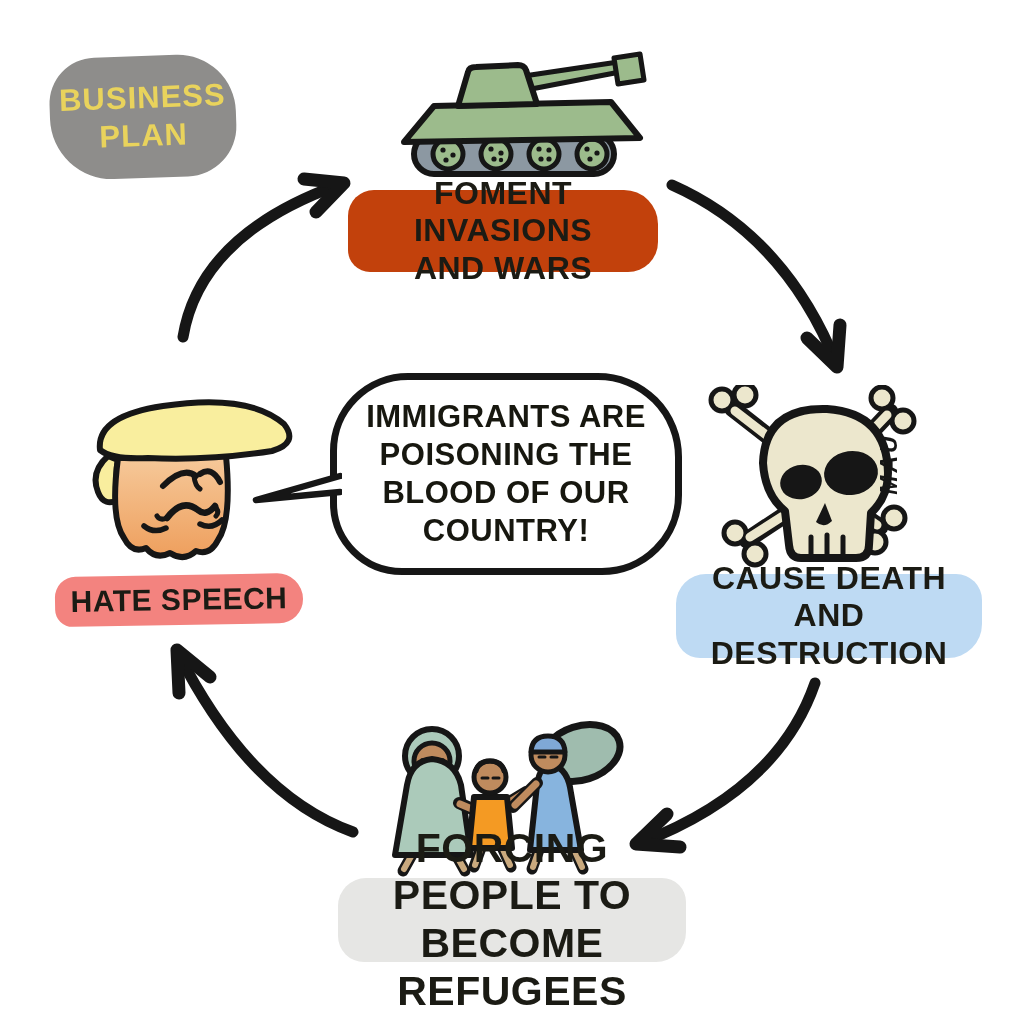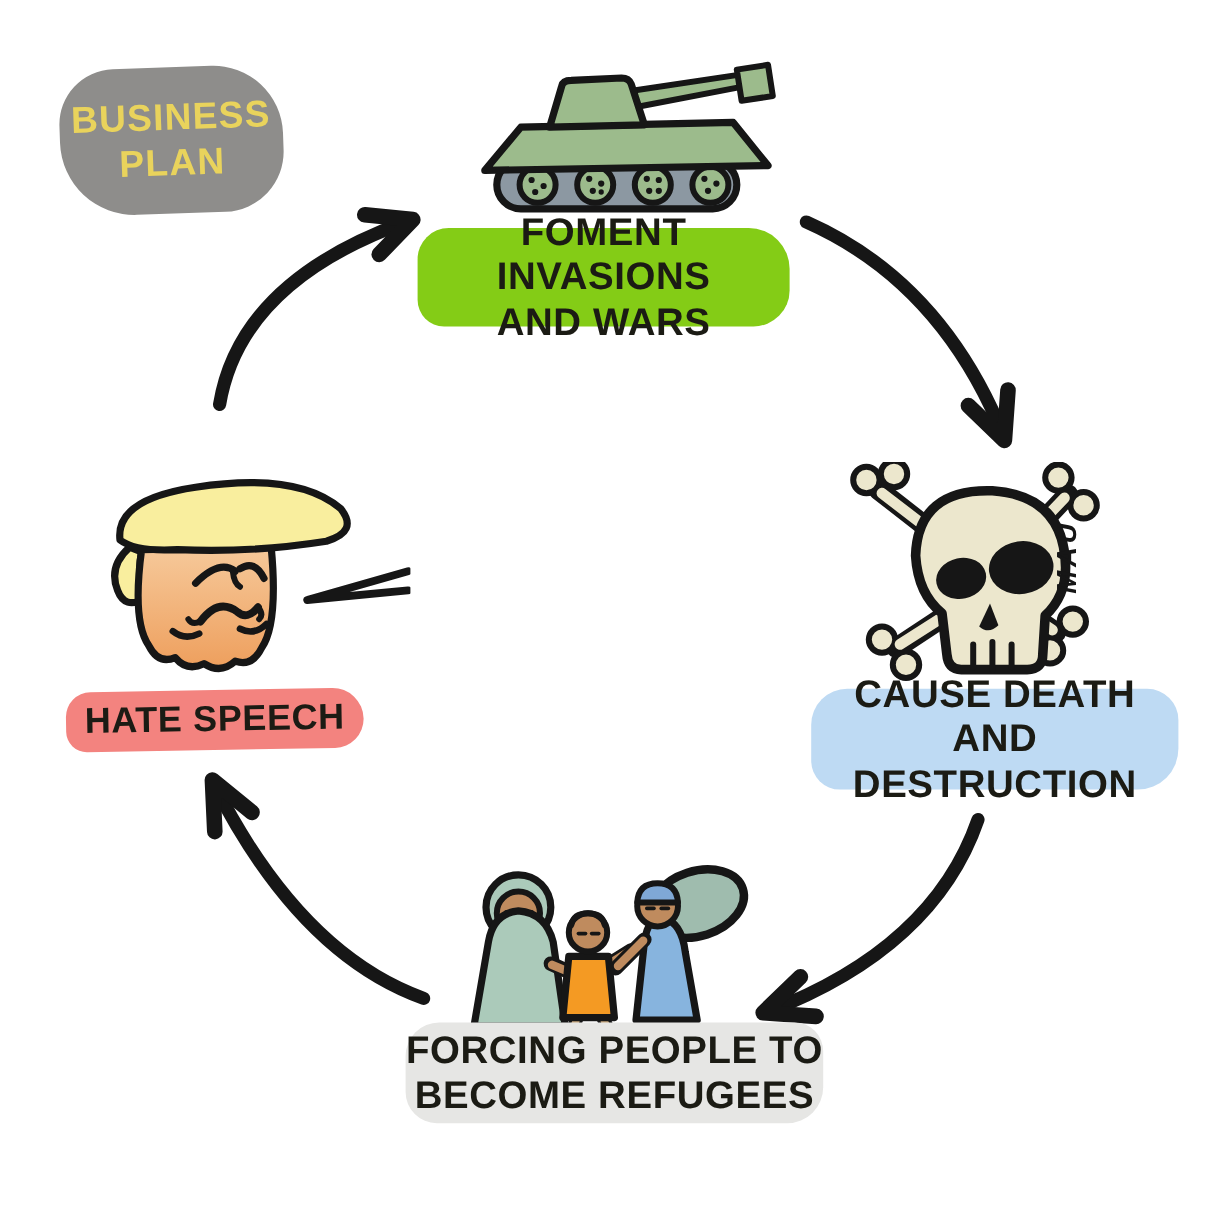--- a/index.html
+++ b/index.html
@@ -14,21 +14,21 @@
     letter-spacing:.5px;color:#1b1b14;
   }
   .badge{
     position:absolute;left:50px;top:56px;width:186px;height:122px;
     display:flex;align-items:center;justify-content:center;text-align:center;
     font-weight:bold;font-size:31px;line-height:38px;white-space:pre-line;
     border-radius:46px 58px 50px 62px;transform:rotate(-2deg);letter-spacing:1px;
   }
   .label-foment{left:348px;top:190px;width:310px;height:82px;font-size:32px;border-radius:26px 34px 30px 22px;}
   .label-cause{left:676px;top:574px;width:306px;height:84px;font-size:32px;border-radius:30px 26px 34px 24px;text-align:center;}
-  .label-forcing{left:338px;top:852px;width:348px;height:84px;font-size:32px;border-radius:28px 24px 30px 26px;}
+  .label-forcing{left:338px;top:878px;width:348px;height:84px;font-size:41px;border-radius:28px 24px 30px 26px;}
   .label-hate{left:55px;top:575px;width:248px;height:50px;font-size:30px;border-radius:24px 30px 28px 20px;transform:rotate(-1deg);}
   .bubble{
     position:absolute;left:330px;top:373px;width:338px;height:188px;
     background:#ffffff;border:7px solid #161616;border-radius:78px 84px 80px 72px;
     display:flex;align-items:center;justify-content:center;text-align:center;
     font-weight:bold;font-size:31px;line-height:38px;white-space:pre-line;letter-spacing:.5px;
   }
   .tail{position:absolute;left:250px;top:470px;z-index:3;}
   .signature{
     position:absolute;left:845px;top:450px;width:90px;height:28px;
@@ -69,21 +69,21 @@
           <circle cx="153" cy="109" r="2.6"></circle>
         <circle cx="191" cy="99" r="2.6"></circle>
           <circle cx="201" cy="103" r="2.6"></circle>
           <circle cx="194" cy="109" r="2.6"></circle>
       </g>
       <polygon points="8,92 38,56 215,52 244,88" fill="#9cbb8c" stroke-width="6"></polygon>
       <path d="M62,56 L72,22 Q73,17 80,17 L122,15 Q128,15 130,20 L141,54 Z" fill="#9cbb8c" stroke-width="6"></path>
     </g>
   </svg>
 
-  <div class="hl label-foment" style="background-color: #84cc16;">FOMENT INVASIONS
+  <div class="hl label-foment" style="background-color: #c2410c;">FOMENT INVASIONS
 AND WARS</div>
 
   <svg class="abs" style="left:655px;top:175px;" width="195" height="200" viewBox="0 0 195 200">
     <path d="M17,10 Q130,60 182,190" fill="none" stroke="#161616" stroke-width="11" stroke-linecap="round"></path>
     <path d="M185,150 L182,192 L152,163" fill="none" stroke="#161616" stroke-width="13" stroke-linecap="round" stroke-linejoin="round"></path>
   </svg>
 
   <svg class="abs" style="left:705px;top:385px;" width="250" height="200" viewBox="0 0 250 200">
     <g>
       <g stroke="#161616" stroke-width="17" stroke-linecap="round">
@@ -224,20 +224,24 @@
       <path d="M127,108 q5,6 1,10" stroke-width="5"></path>
     </g>
     <g fill="none" stroke="#161616" stroke-width="5.5" stroke-linecap="round">
       <path d="M56,128 Q66,136 78,130"></path>
       <path d="M112,126 Q124,132 134,122"></path>
     </g>
   </svg>
 
   <div class="hl label-hate" style="background-color: rgb(243, 131, 127);">HATE SPEECH</div>
 
+  <div class="bubble">IMMIGRANTS ARE
+POISONING THE
+BLOOD OF OUR
+COUNTRY!</div>
   <svg class="tail" width="92" height="44" viewBox="0 0 92 44">
     <path d="M90,6 L6,30 L90,22" fill="#ffffff" stroke="#161616" stroke-width="6.5" stroke-linejoin="round" stroke-linecap="round"></path>
   </svg>
 
   <svg class="abs" style="left:160px;top:165px;" width="200" height="185" viewBox="0 0 200 185">
     <path d="M23,172 Q40,70 178,20" fill="none" stroke="#161616" stroke-width="11" stroke-linecap="round"></path>
     <path d="M144,14 L184,18 L156,47" fill="none" stroke="#161616" stroke-width="13" stroke-linecap="round" stroke-linejoin="round"></path>
   </svg>
 
 </div>

